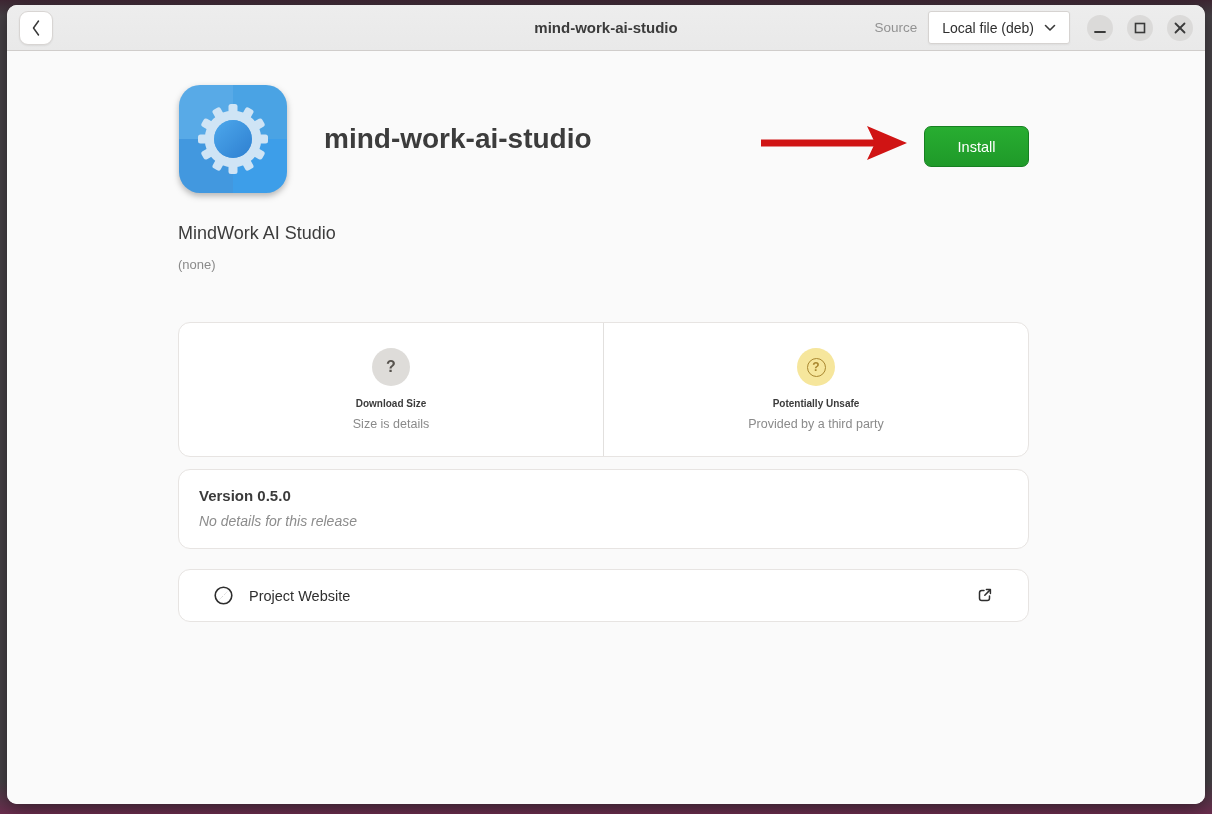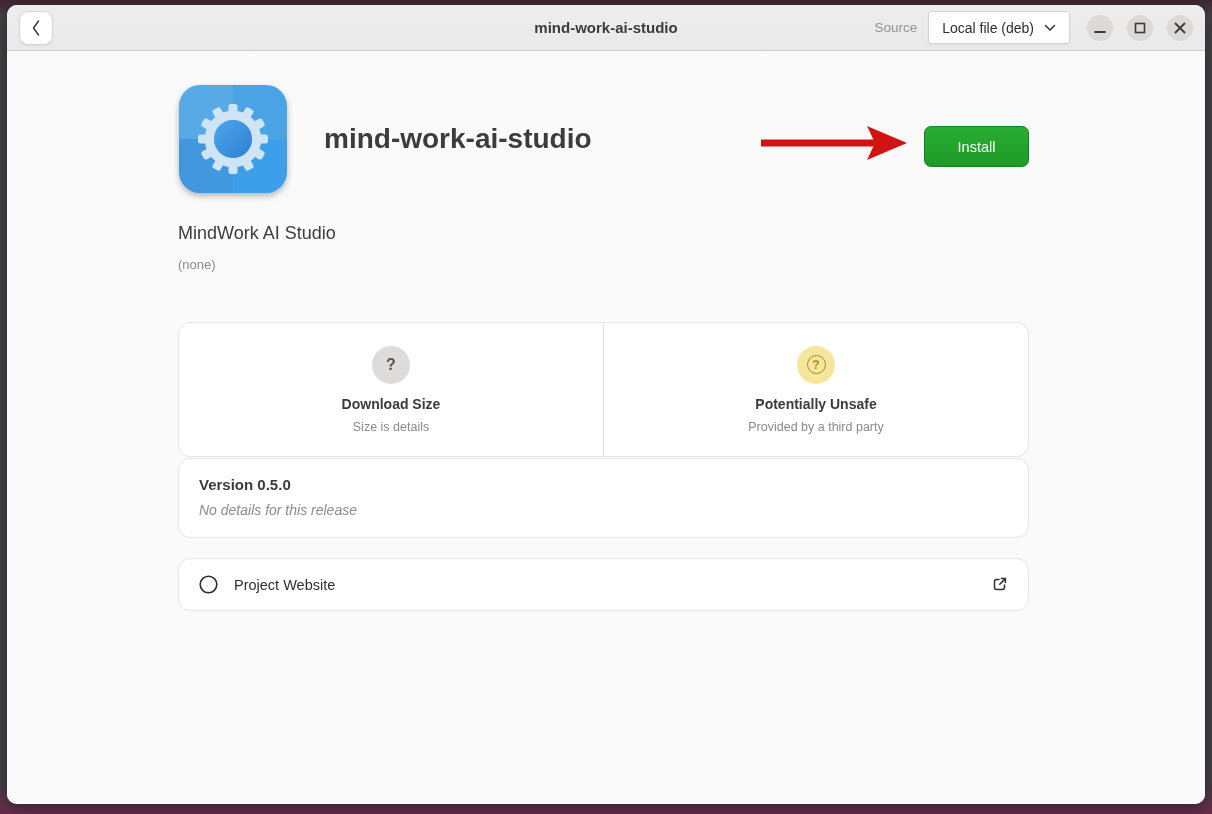--- a/index.html
+++ b/index.html
@@ -72,28 +72,28 @@
     display: flex; align-items: center; justify-content: center; margin-bottom: 12px;
   }
   .circle-gray { background: #dedcd9; }
   .circle-gray .glyph { font-size: 16px; font-weight: bold; color: #57534e; }
   .circle-yellow { background: #f6e69c; }
   .ring-q {
     width: 19px; height: 19px; border: 1.6px solid #a9872f; border-radius: 50%;
     display: flex; align-items: center; justify-content: center;
     font-size: 12px; font-weight: bold; color: #a9872f; line-height: 1;
   }
-  .tile-title { font-size: 14px; font-weight: bold; color: #3b3b3b; }
+  .tile-title { font-size: 10px; font-weight: bold; color: #3b3b3b; }
   .tile-sub { font-size: 12.5px; color: #8a8a8a; margin-top: 8px; }
-  .version-card { margin-top: 1px; padding: 17px 20px 19px 20px; }
+  .version-card { margin-top: 12px; padding: 17px 20px 19px 20px; }
   .version-title { font-size: 15px; font-weight: bold; color: #3b3b3b; }
   .version-sub { font-size: 14px; color: #8c8c8c; margin-top: 9px; font-style: italic; }
   .website-row {
     margin-top: 20px; height: 53px; display: flex; align-items: center;
-    padding: 0 19px; cursor: pointer;
+    padding: 0 34px; cursor: pointer;
   }
   .website-label { margin-left: 15px; font-size: 14.5px; color: #2f2f2f; }
   .ext-icon { margin-left: auto; display: flex; }
 </style>
 </head>
 <body>
 
 <div class="window">
 
   <div class="titlebar">

